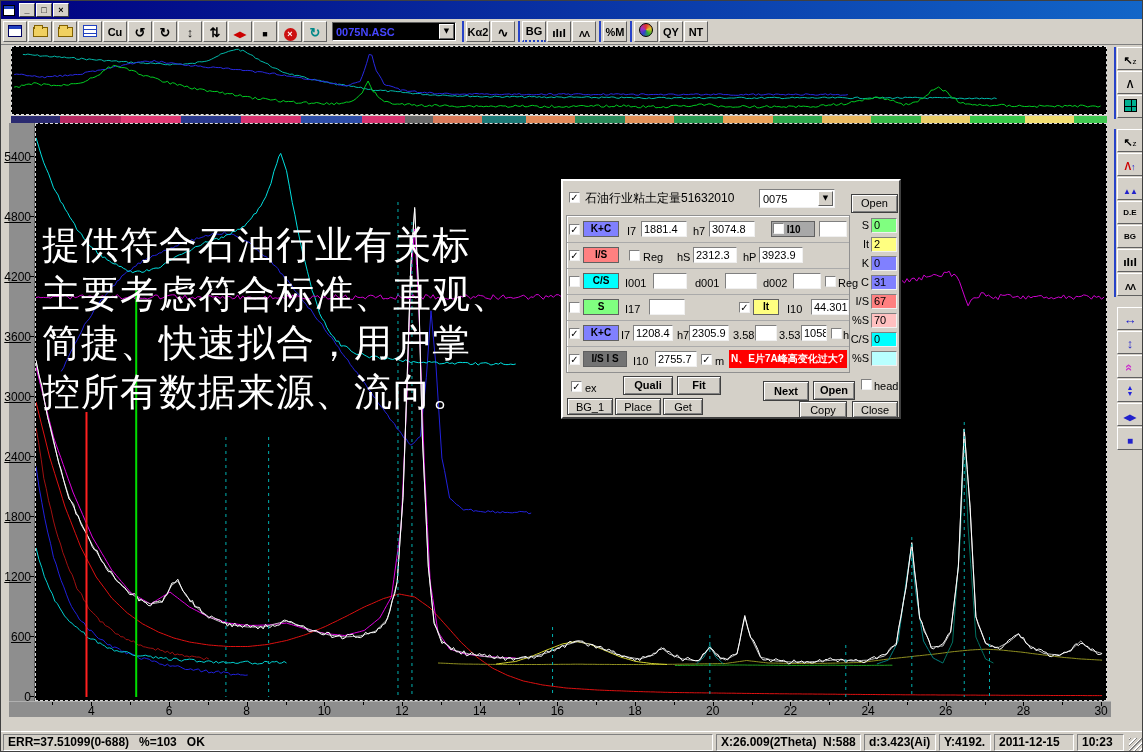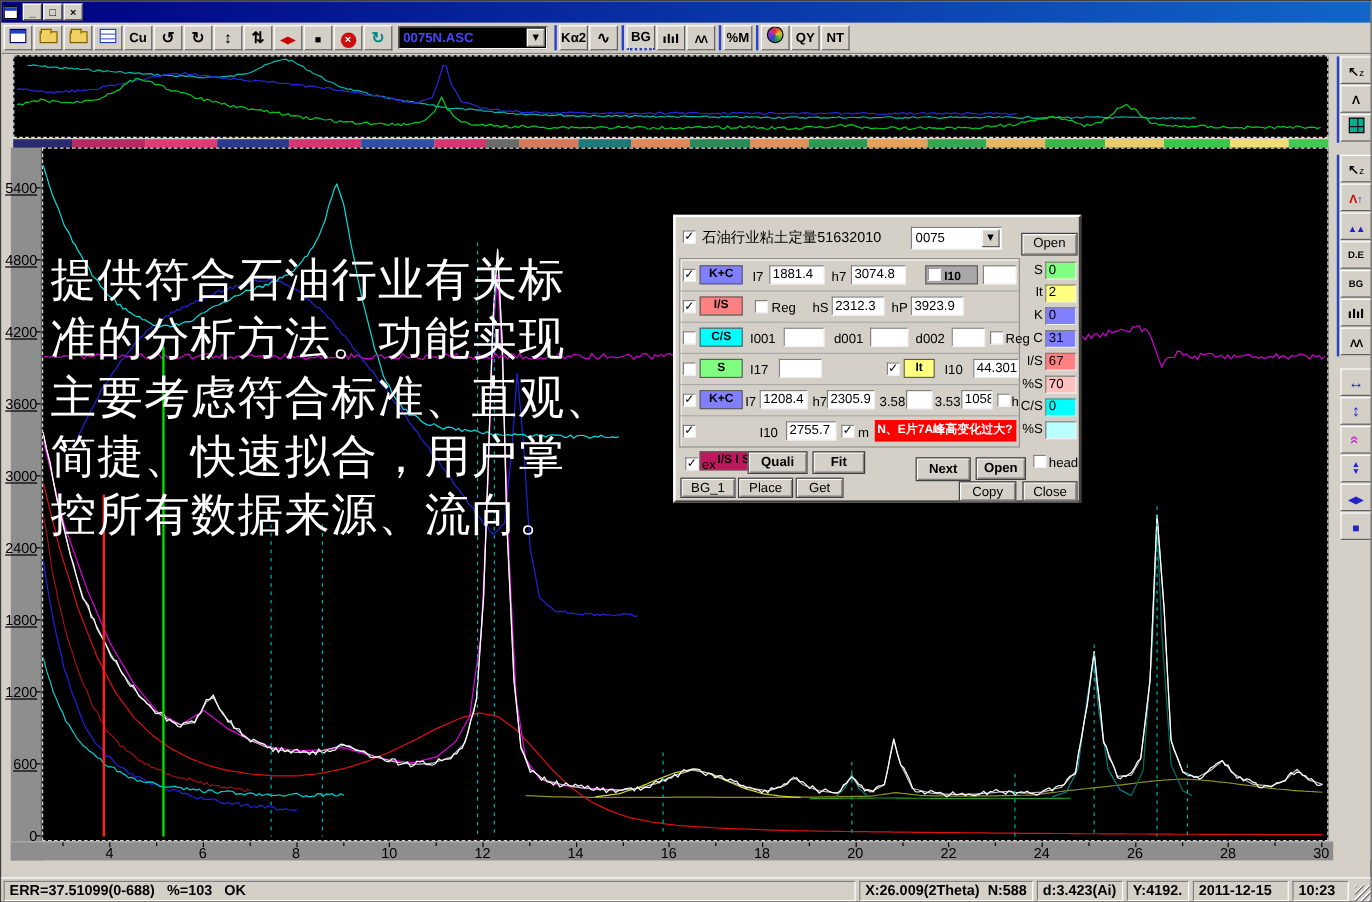--- a/index.html
+++ b/index.html
@@ -55,21 +55,21 @@
      linear-gradient(#000,#000) 0 6px/100% 1px no-repeat,#00b090;border:1px solid #000;}
   
   #yaxis{position:absolute;left:8px;top:122px;width:26px;height:594px;background:#8e8e8e;border-right:1px solid #606060;}
   .yl{position:absolute;right:3px;font:12px "Liberation Sans",sans-serif;color:#000;text-decoration:underline;}
   #plot{position:absolute;left:34px;top:122px;width:1072px;height:578px;background:#000;border:1px dashed #d8d8d8;}
   #xaxis{position:absolute;left:8px;top:700px;width:1102px;height:16px;background:#8e8e8e;border-top:1px solid #b0b0b0;}
   .xl{position:absolute;top:2px;font:12px "Liberation Sans",sans-serif;color:#000;transform:translateX(-50%);}
   .xt{position:absolute;top:0;width:1px;height:4px;background:#000;}
   .yt{position:absolute;right:0;width:4px;height:1px;background:#000;}
   #ovl-title{position:absolute;left:28px;top:10px;color:#fff;font:38px "DejaVu Sans",sans-serif;letter-spacing:4px;}
-  #ovl-lines{position:absolute;left:6px;top:84px;color:#fff;font:38px "DejaVu Sans",sans-serif;letter-spacing:1px;}
+  #ovl-lines{position:absolute;left:6px;top:96px;color:#fff;font:38px "DejaVu Sans",sans-serif;letter-spacing:1px;}
   #ovl-lines div{height:49px;white-space:nowrap;}
   
   #dialog{position:absolute;left:560px;top:178px;width:340px;height:240px;background:#d4d0c8;z-index:20;
     border:2px solid;border-color:#fff #404040 #404040 #fff;box-shadow:1px 1px 0 #000;}
   .cb{position:absolute;width:11px;height:11px;background:#fff;border:1px solid;border-color:#808080 #f0f0f0 #f0f0f0 #808080;
     font:bold 10px/9px "DejaVu Sans",sans-serif;text-align:center;color:#000;}
   .cb.on::after{content:"✓";}
   .dlbl{position:absolute;font:11px/12px "Liberation Sans",sans-serif;color:#000;white-space:nowrap;}
   .dfield{position:absolute;height:16px;background:#fff;border:1px solid;border-color:#808080 #f0f0f0 #f0f0f0 #808080;
     font:11px/14px "Liberation Sans",sans-serif;color:#000;padding:0 2px;overflow:hidden;white-space:nowrap;}
@@ -312,21 +312,20 @@
         <line x1="673.8475499092558" x2="673.8475499092558" y1="511" y2="573" stroke="#00b0b0" stroke-width="1" stroke-dasharray="3,4"></line>
         <line x1="809.7822141560798" x2="809.7822141560798" y1="521" y2="573" stroke="#00b0b0" stroke-width="1" stroke-dasharray="3,4"></line>
         <line x1="875.8076225045372" x2="875.8076225045372" y1="413" y2="573" stroke="#00b0b0" stroke-width="1" stroke-dasharray="3,4"></line>
         <line x1="928.2395644283122" x2="928.2395644283122" y1="297.99999999999994" y2="573" stroke="#00b0b0" stroke-width="1" stroke-dasharray="3,4"></line>
         <line x1="953.4845735027224" x2="953.4845735027224" y1="513" y2="573" stroke="#00b0b0" stroke-width="1" stroke-dasharray="3,4"></line>
         <line x1="50.49001814882034" x2="50.49001814882034" y1="288" y2="573" stroke="#ff2020" stroke-width="2"></line>
         <line x1="100.2032667876588" x2="100.2032667876588" y1="165.00000000000003" y2="573" stroke="#00dd00" stroke-width="2"></line>
       </svg>
     <div id="ovl-lines">
         <div>提供符合石油行业有关标</div>
-        <div>准的分析方法。功能实现</div>
         <div>主要考虑符合标准、直观、</div>
         <div>简捷、快速拟合，用户掌</div>
         <div>控所有数据来源、流向。</div>
       </div>
   </div>
 
   <div id="xaxis">
       <div class="xt" style="left: 82.3158px;"></div>
       <div class="xl" style="left: 82.3158px;">4</div>
       <div class="xt" style="left: 159.993px;"></div>
@@ -438,21 +437,21 @@
       <span class="dlbl" style="left:166px;top:8px">3.58</span>
       <span class="dfield" style="left:188px;top:4px;width:22px"></span>
       <span class="dlbl" style="left:212px;top:8px">3.53</span>
       <span class="dfield" style="left:234px;top:4px;width:26px">1058.0</span>
       <span class="cb" style="left:264px;top:7px"></span>
       <span class="dlbl" style="left:276px;top:8px">h</span>
     </div>
 
     <div class="drow" style="top:166px;border-bottom:none">
       <span class="cb on" style="left:2px;top:7px"></span>
-      <span class="chipbox" style="left: 16px; top: 4px; width: 57px; background: #be185d; margin-top: 25px;">I/S I S</span>
+      <span class="chipbox" style="left: 16px; top: 4px; width: 44px; background: #737373;">I/S I S</span>
       <span class="dlbl" style="left:66px;top:8px">I10</span>
       <span class="dfield" style="left:88px;top:4px;width:42px">2755.7</span>
       <span class="cb on" style="left:134px;top:7px"></span>
       <span class="dlbl" style="left:148px;top:8px">m</span>
       <span class="warnbox" style="left:162px;top:3px;width:118px">N、E片7A峰高变化过大?</span>
     </div>
 
     <span class="cb on" style="left:8px;top:200px"></span>
     <span class="dlbl" style="left:22px;top:201px">ex</span>
     <div class="btn bold" style="left:60px;top:195px;width:50px;height:19px">Quali</div>

